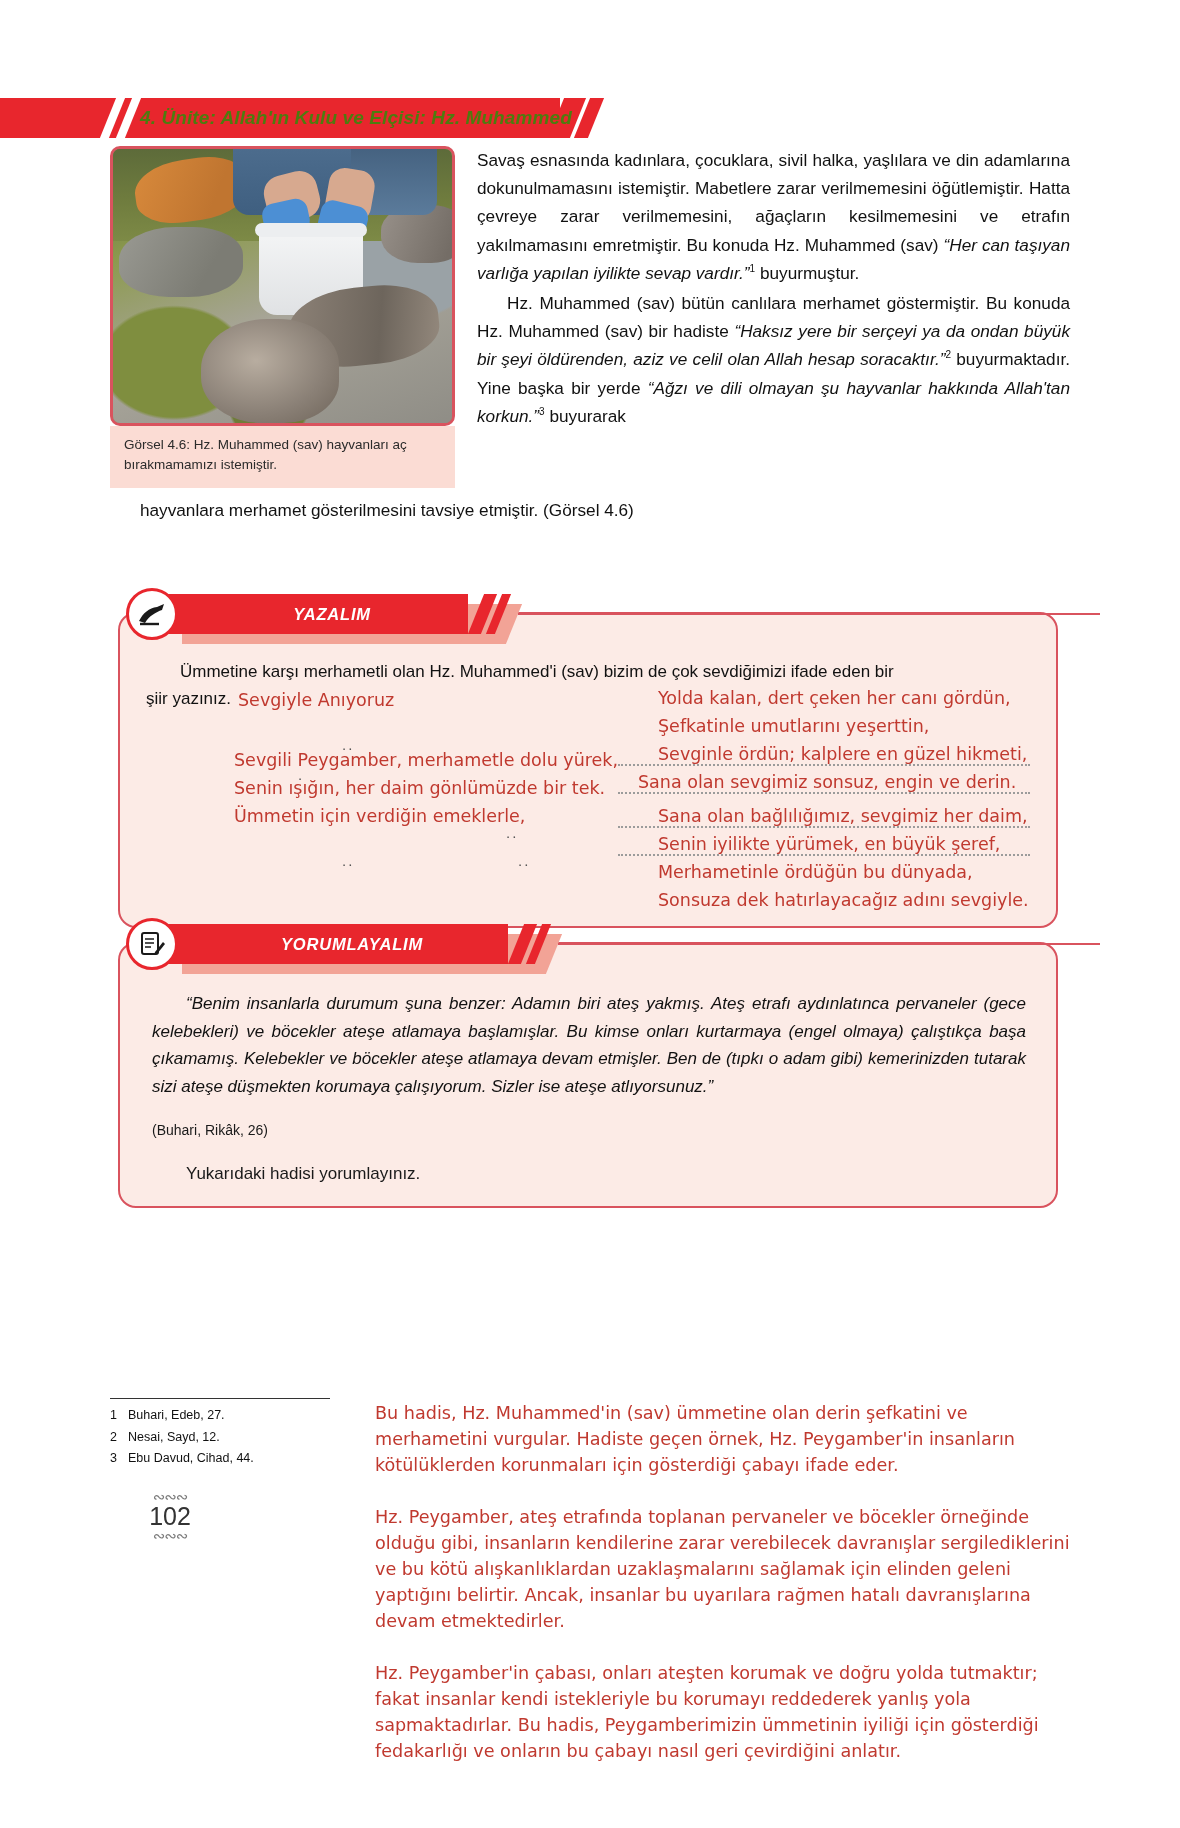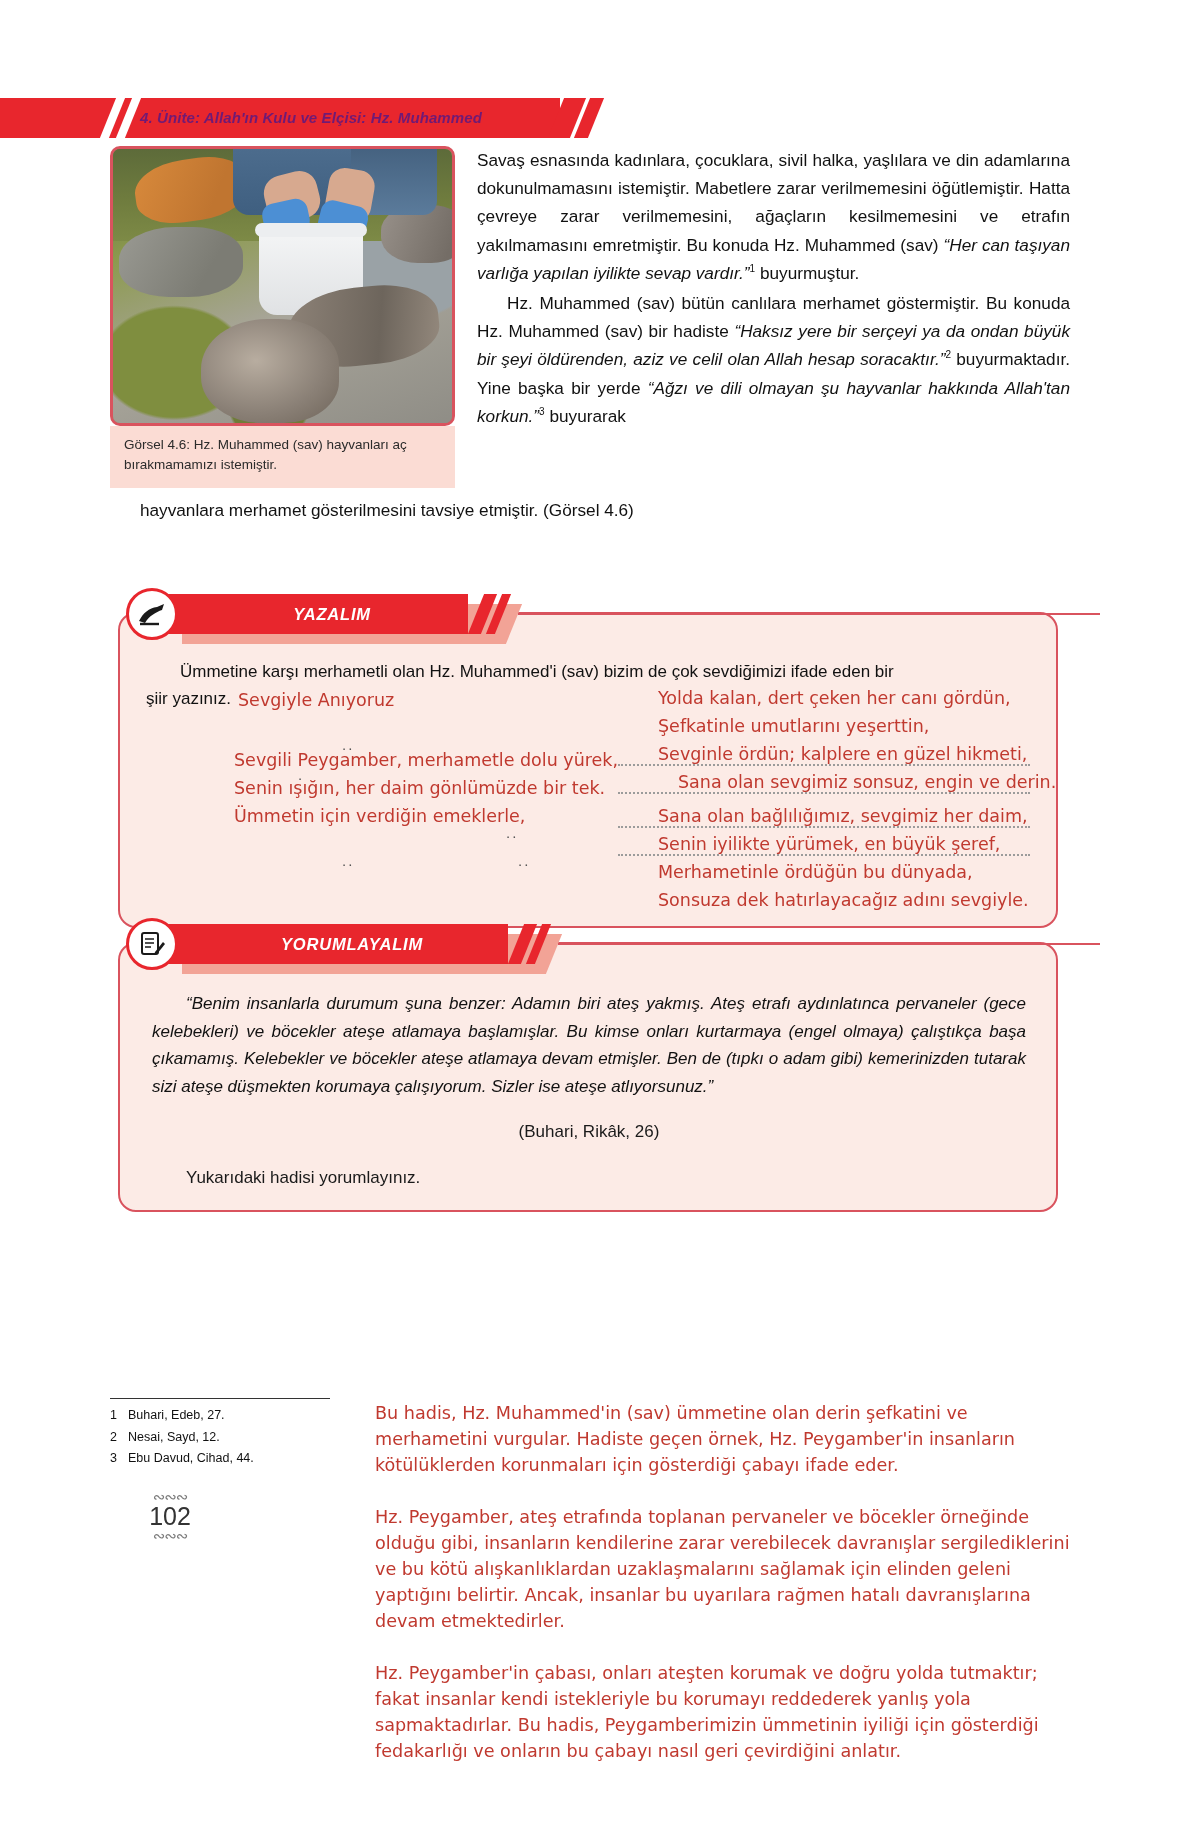--- a/index.html
+++ b/index.html
@@ -31,21 +31,21 @@
   .header-tailA{
     position:absolute; left:556px; top:0; height:40px; width:22px;
     background:#e8262d; transform:skewX(-22deg);
   }
   .header-tailB{
     position:absolute; left:582px; top:0; height:40px; width:14px;
     background:#e8262d; transform:skewX(-22deg);
   }
   .header-title{
     position:absolute; left:140px; top:0; height:48px; line-height:40px;
-    color:#701a75; font-size:15px; font-weight:bold; font-style:italic;
+    color:#4d7c0f; font-size:19px; font-weight:bold; font-style:italic;
     white-space:nowrap; letter-spacing:0.1px;
   }
 
   
   .article{
     position:absolute; left:110px; top:146px; width:960px;
   }
   .figure{
     float:left; width:345px; margin:0 22px 6px 0;
   }
@@ -200,21 +200,21 @@
   }
   .dots{
     position:absolute; color:#555; font-size:15px; letter-spacing:2px;
   }
 
   
   .hadith{
     font-size:17px; line-height:1.62; font-style:italic; text-align:justify;
     color:#111;
   }
-  .hadith-src{ text-align:center; margin-top:22px; font-size:17px; font-style:normal;}
+  .hadith-src{ text-align:left; margin-top:22px; font-size:14px; font-style:normal;}
   .hadith-q{ margin-top:26px; font-size:17px; font-style:normal; text-indent:34px;}
 
   
   .footnotes{
     position:absolute; left:110px; top:1398px; width:250px;
   }
   .fn-rule{ width:220px; height:1px; background:#333; margin-bottom:6px;}
   .fn-row{ font-size:12.5px; line-height:1.72; color:#111; display:flex; }
   .fn-num{ width:18px; flex:0 0 18px; }
 
@@ -305,21 +305,21 @@
 
         <div class="hand" style="left:92px; top:-28px;">Sevgiyle Anıyoruz</div>
 
         <div class="hand" style="left:88px; top:32px;">Sevgili Peygamber, merhametle dolu yürek,</div>
         <div class="hand" style="left:88px; top:60px;">Senin ışığın, her daim gönlümüzde bir tek.</div>
         <div class="hand" style="left:88px; top:88px;">Ümmetin için verdiğin emeklerle,</div>
 
         <div class="hand" style="left:512px; top:-30px;">Yolda kalan, dert çeken her canı gördün,</div>
         <div class="hand" style="left:512px; top:-2px;">Şefkatinle umutlarını yeşerttin,</div>
         <div class="hand" style="left:512px; top:26px;">Sevginle ördün; kalplere en güzel hikmeti,</div>
-        <div class="hand" style="left:532px; top:54px;">Sana olan sevgimiz sonsuz, engin ve derin.</div>
+        <div class="hand" style="left:492px; top:54px;">Sana olan sevgimiz sonsuz, engin ve derin.</div>
         <div class="hand" style="left:512px; top:88px;">Sana olan bağlılığımız, sevgimiz her daim,</div>
         <div class="hand" style="left:512px; top:116px;">Senin iyilikte yürümek, en büyük şeref,</div>
         <div class="hand" style="left:512px; top:144px;">Merhametinle ördüğün bu dünyada,</div>
         <div class="hand" style="left:512px; top:172px;">Sonsuza dek hatırlayacağız adını sevgiyle.</div>
 
         <div class="dotline" style="left:472px; top:50px;  width:412px;"></div>
         <div class="dotline" style="left:472px; top:78px;  width:412px;"></div>
         <div class="dotline" style="left:472px; top:112px; width:412px;"></div>
         <div class="dotline" style="left:472px; top:140px; width:412px;"></div>
 

